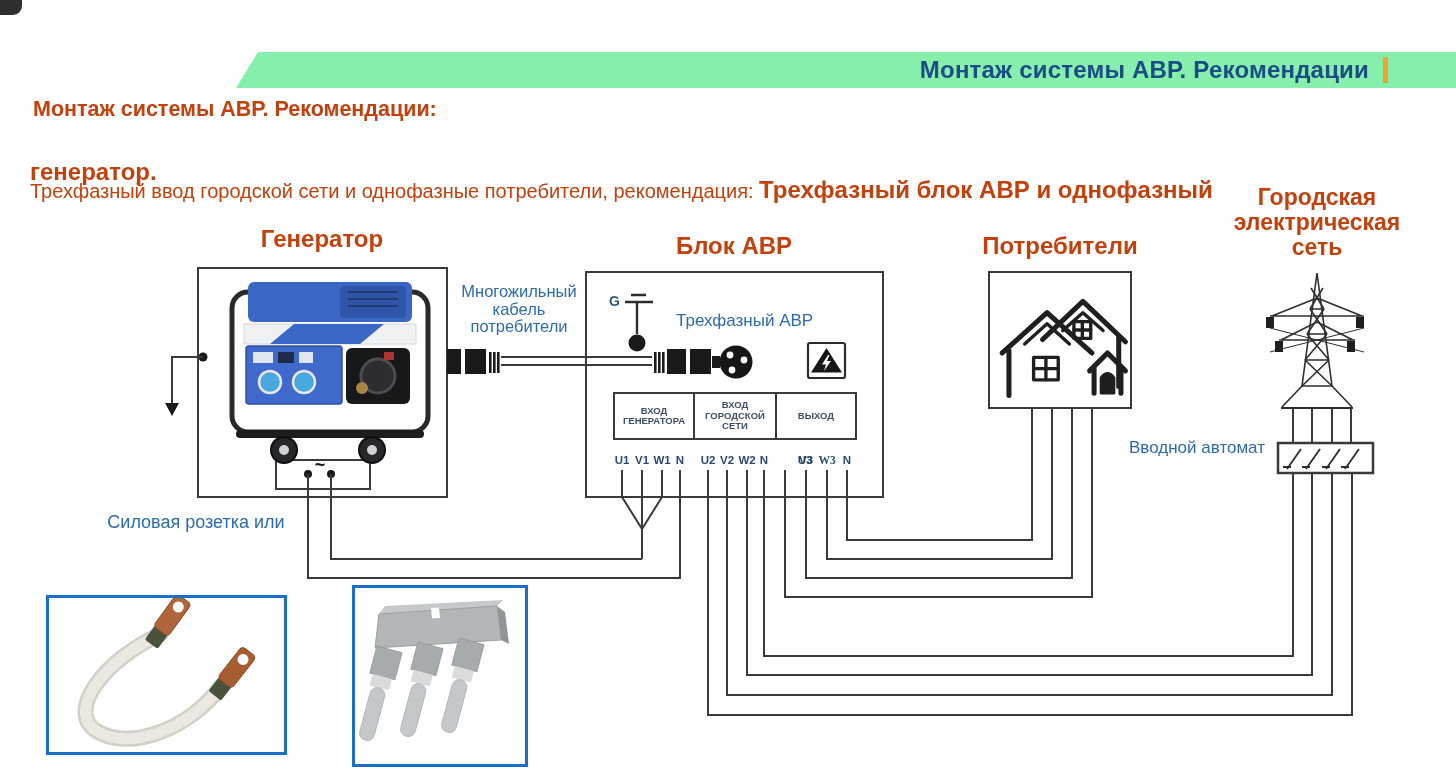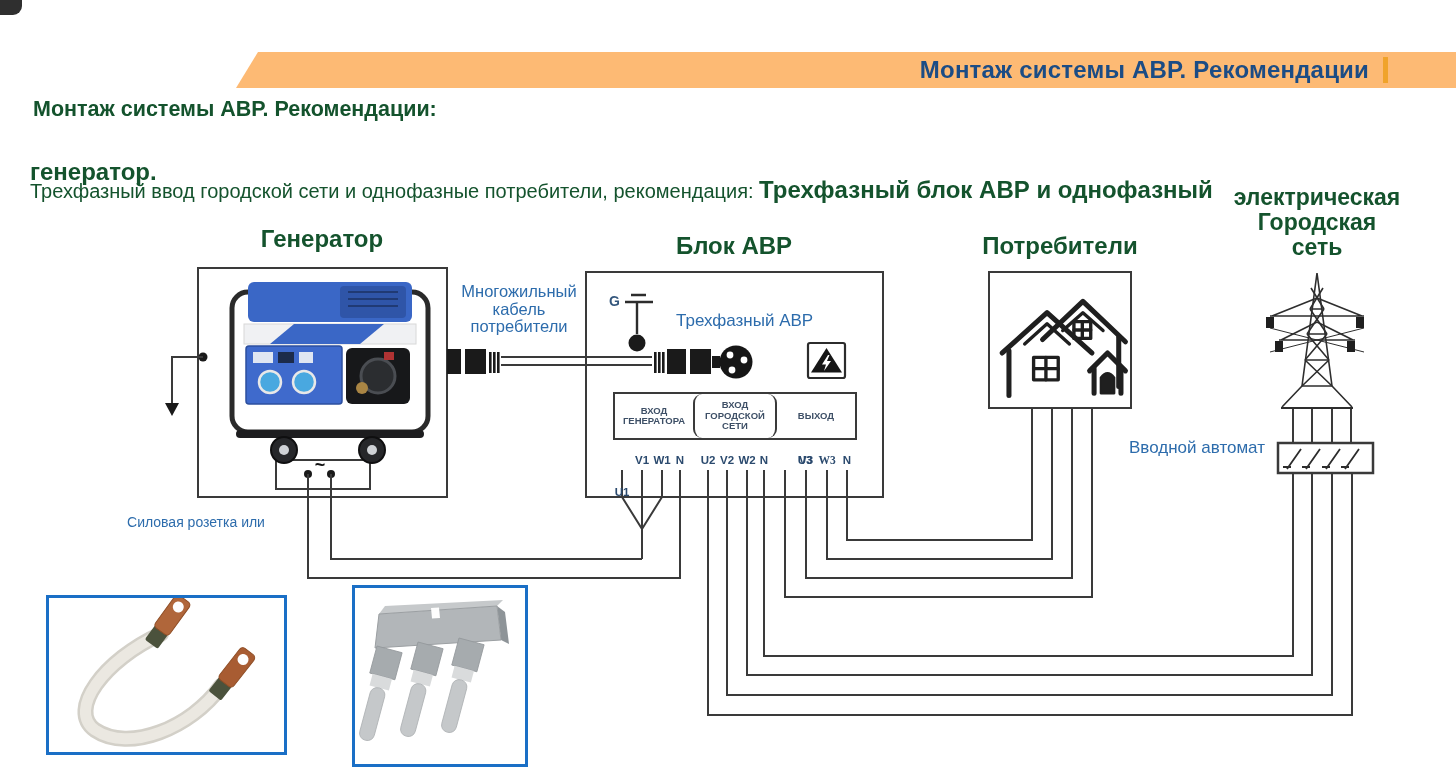--- a/index.html
+++ b/index.html
@@ -1,54 +1,54 @@
 <!DOCTYPE html>
 <html><head>
 <meta charset="utf-8">
 <style>
   html,body{margin:0;padding:0;background:#ffffff;}
   body{width:1456px;height:776px;position:relative;overflow:hidden;
        font-family:"Liberation Sans", sans-serif;}
   .abs{position:absolute;}
-  .navy{color:#14532d;}
+  .navy{color:#c2410c;}
   .blue{color:#2d6cac;}
   
   .corner-chip{left:0;top:0;width:22px;height:15px;background:#2f2f2f;
                border-bottom-right-radius:9px;}
   
-  .header-bar{left:228px;top:52px;width:1228px;height:36px;background:#fdba74;
+  .header-bar{left:228px;top:52px;width:1228px;height:36px;background:#86efac;
       clip-path:polygon(30px 0,100% 0,100% 100%,8px 100%);
       display:flex;align-items:center;justify-content:flex-end;}
   .header-title{font-size:24px;font-weight:bold;color:#1b4c85;letter-spacing:.2px;}
   .header-accent{width:5px;height:26px;background:#f0a32a;margin-left:14px;margin-right:68px;}
   
   .intro-title{left:33px;top:97px;font-size:21.5px;font-weight:bold;}
   .intro-line1{left:30px;top:128px;white-space:nowrap;margin-top:48px;}
   .intro-lead{font-size:20px;font-weight:500;}
   .intro-emph{font-size:24px;font-weight:bold;}
   .intro-line2{left:30px;top:158px;font-size:24px;font-weight:bold;}
   
   .sec-title{font-size:24px;font-weight:bold;width:240px;text-align:center;}
   .city-title{left:1197px;top:185px;width:240px;font-size:23px;font-weight:bold;
               line-height:25px;text-align:center;}
   
   .cable-label{left:449px;top:283px;width:140px;font-size:16.5px;line-height:17.5px;
                text-align:center;font-weight:400;}
   .connector-label{left:676px;top:311px;font-size:17px;font-weight:500;}
-  .socket-caption{left:76px;top:512px;width:240px;font-size:14px;line-height:21px;
+  .socket-caption{left:76px;top:512px;width:240px;font-size:18px;line-height:21px;
                   text-align:center;font-weight:500;}
   .breaker-label{left:1100px;top:438px;width:165px;font-size:17px;text-align:right;font-weight:500;}
   .g-label{left:609px;top:293px;font-size:14px;font-weight:bold;color:#33567c;}
   .tilde{left:320px;top:455px;transform:translateX(-50%);font-size:18px;color:#111;font-weight:bold;}
   
   .tstrip{left:613px;top:392px;width:244px;height:48px;display:flex;
           border:2px solid #3a3a3a;box-sizing:border-box;background:#fff;}
   .tcell{flex:0 0 auto;display:flex;align-items:center;justify-content:center;
          font-size:9.5px;font-weight:bold;color:#3d4f66;line-height:10.5px;
-         text-align:center;box-sizing:border-box;padding:1px;border-radius:9px;}
+         text-align:center;box-sizing:border-box;padding:1px;}
   .tcell.c1{width:78px;}
   .tcell.c2{width:84px;border-left:2px solid #3a3a3a;border-right:2px solid #3a3a3a;}
   .tcell.c3{width:78px;}
   .tlabel{top:454px;transform:translateX(-50%);font-size:11.5px;font-weight:bold;
           color:#2b4a6e;white-space:nowrap;}
   
   .photo-box{border:3px solid #1a6fc6;background:#fff;box-sizing:border-box;}
   .photo-1{left:46px;top:595px;width:241px;height:160px;}
   .photo-2{left:352px;top:585px;width:176px;height:182px;}
   svg{display:block;}
@@ -213,22 +213,22 @@
     <rect x="1356" y="317" width="8" height="11" fill="#1f1f1f" stroke="none"></rect>
     <rect x="1275" y="341" width="8" height="11" fill="#1f1f1f" stroke="none"></rect>
     <rect x="1347" y="341" width="8" height="11" fill="#1f1f1f" stroke="none"></rect>
   </g>
 </svg>
 
 <div class="abs sec-title navy" style="left:202px;top:225px;">Генератор</div>
 <div class="abs sec-title navy" style="left:614px;top:232px;">Блок АВР</div>
 <div class="abs sec-title navy" style="left:940px;top:232px;">Потребители</div>
 <div class="abs city-title navy">
+  <div>Городская</div>
   <div>электрическая</div>
-  <div>Городская</div>
   <div>сеть</div>
 </div>
 
 <div class="abs cable-label blue">
   <div>Многожильный</div>
   <div>кабель</div>
   <div>потребители</div>
 </div>
 <div class="abs connector-label blue">Трехфазный АВР</div>
 <div class="abs g-label">G</div>
@@ -237,21 +237,21 @@
 </div>
 <div class="abs breaker-label blue">Вводной автомат</div>
 <div class="abs tilde">~</div>
 
 <div class="abs tstrip">
   <div class="tcell c1">ВХОД ГЕНЕРАТОРА</div>
   <div class="tcell c2">ВХОД ГОРОДСКОЙ СЕТИ</div>
   <div class="tcell c3">ВЫХОД</div>
 </div>
 
-<span class="abs tlabel" style="left:622px;margin-top:32px;">U1</span>
+<span class="abs tlabel" style="left:622px;">U1</span>
 <span class="abs tlabel" style="left:642px;">V1</span>
 <span class="abs tlabel" style="left:662px;">W1</span>
 <span class="abs tlabel" style="left:680px;">N</span>
 <span class="abs tlabel" style="left:708px;">U2</span>
 <span class="abs tlabel" style="left:727px;">V2</span>
 <span class="abs tlabel" style="left:747px;">W2</span>
 <span class="abs tlabel" style="left:764px;">N</span>
 <span class="abs tlabel" style="left:785px;padding-left:40px;">U3</span>
 <span class="abs tlabel" style="left:806px;">V3</span>
 <span class="abs tlabel" style="left:827px;font-family:Liberation Serif, serif;">W3</span>

